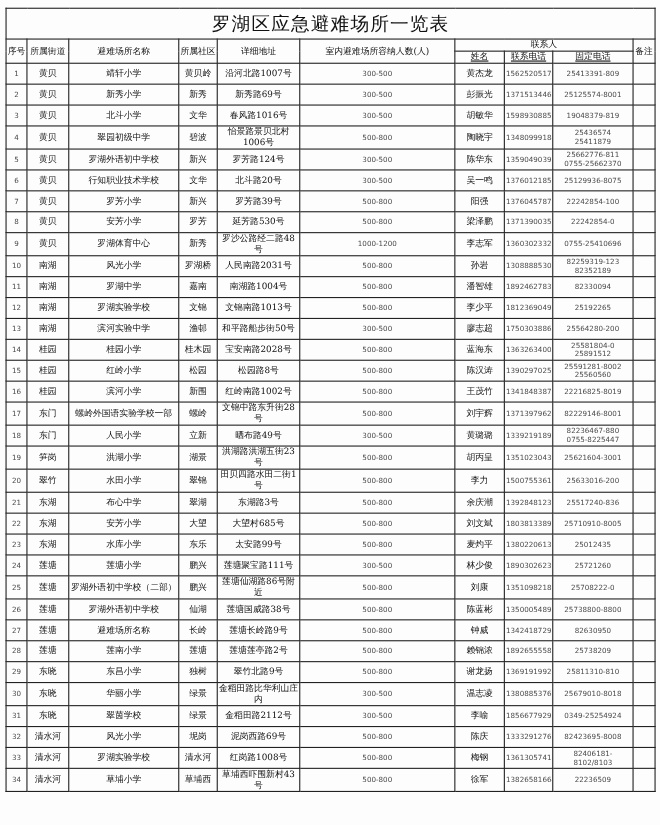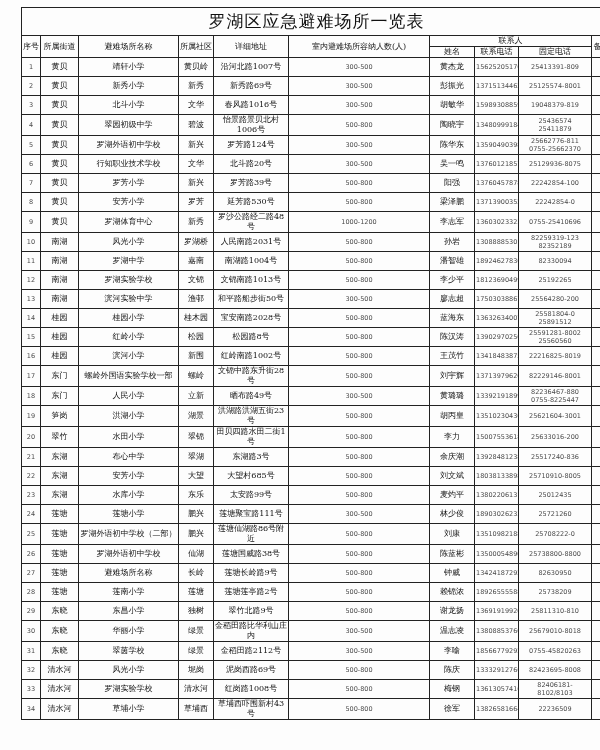--- a/index.html
+++ b/index.html
@@ -3,21 +3,21 @@
 <meta charset="utf-8">
 <style>
   * { box-sizing: border-box; }
   html, body {
     margin: 0; padding: 0;
     width: 600px; height: 750px;
     background: #fdfdfd;
     font-family: "DejaVu Serif", "Liberation Serif", serif;
     color: #111;
   }
-  .sheet { padding: 7px 5px 0 5px; margin-left: 16px; }
+  .sheet { padding: 7px 5px 0 5px; }
   table.shelter {
     border-collapse: collapse;
     width: 590px;
     table-layout: fixed;
   }
   table.shelter th, table.shelter td {
     border: 1px solid #222;
     padding: 0 1px;
     text-align: center;
     vertical-align: middle;
@@ -25,21 +25,21 @@
     font-weight: normal;
   }
   .title-cell {
     height: 28px;
     font-size: 17px;
     font-weight: bold;
     letter-spacing: 1px;
   }
   thead th { font-size: 8px; line-height: 1.15; }
   thead tr.h1 th { height: 11px; }
-  thead tr.h2 th { height: 11px; }
+  thead tr.h2 th { height: 11px; text-decoration: underline; }
   tbody td {
     font-size: 8px;
     height: 19px;
     line-height: 1.25;
   }
   .num {
     font-family: "DejaVu Sans", "Liberation Sans", sans-serif;
     font-size: 6.5px;
     color: #4a4a4a;
     letter-spacing: 0;
@@ -446,21 +446,21 @@
         </tr>
         <tr>
           <td class="num">31</td>
           <td>东晓</td>
           <td class="name-cell">翠茵学校</td>
           <td>绿景</td>
           <td>金稻田路2112号</td>
           <td class="num">300-500</td>
           <td>李喻</td>
           <td class="num">18566779292</td>
-          <td class="num">0755-45820263</td>
+          <td class="num">0349-25254924</td>
           <td></td>
         </tr>
         <tr>
           <td class="num">32</td>
           <td>清水河</td>
           <td class="name-cell">风光小学</td>
           <td>坭岗</td>
           <td>泥岗西路69号</td>
           <td class="num">500-800</td>
           <td>陈庆</td>

